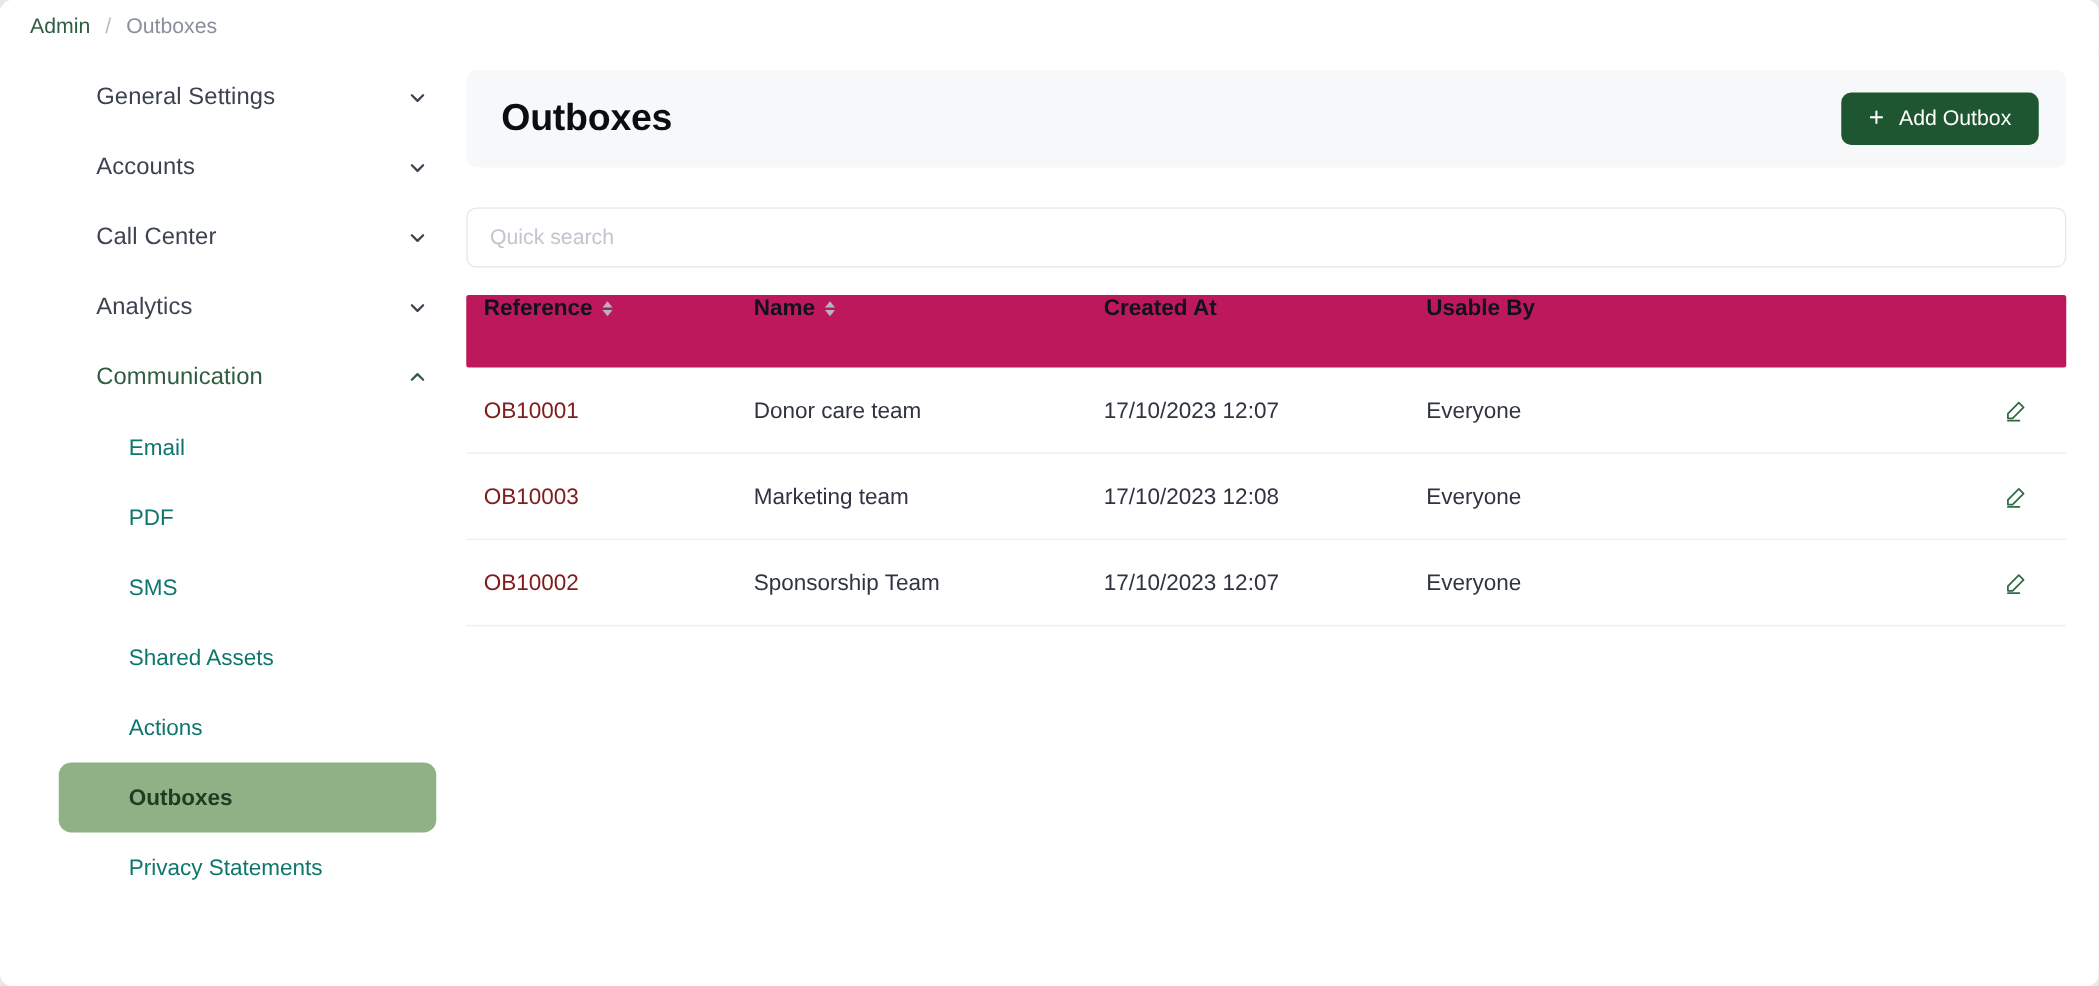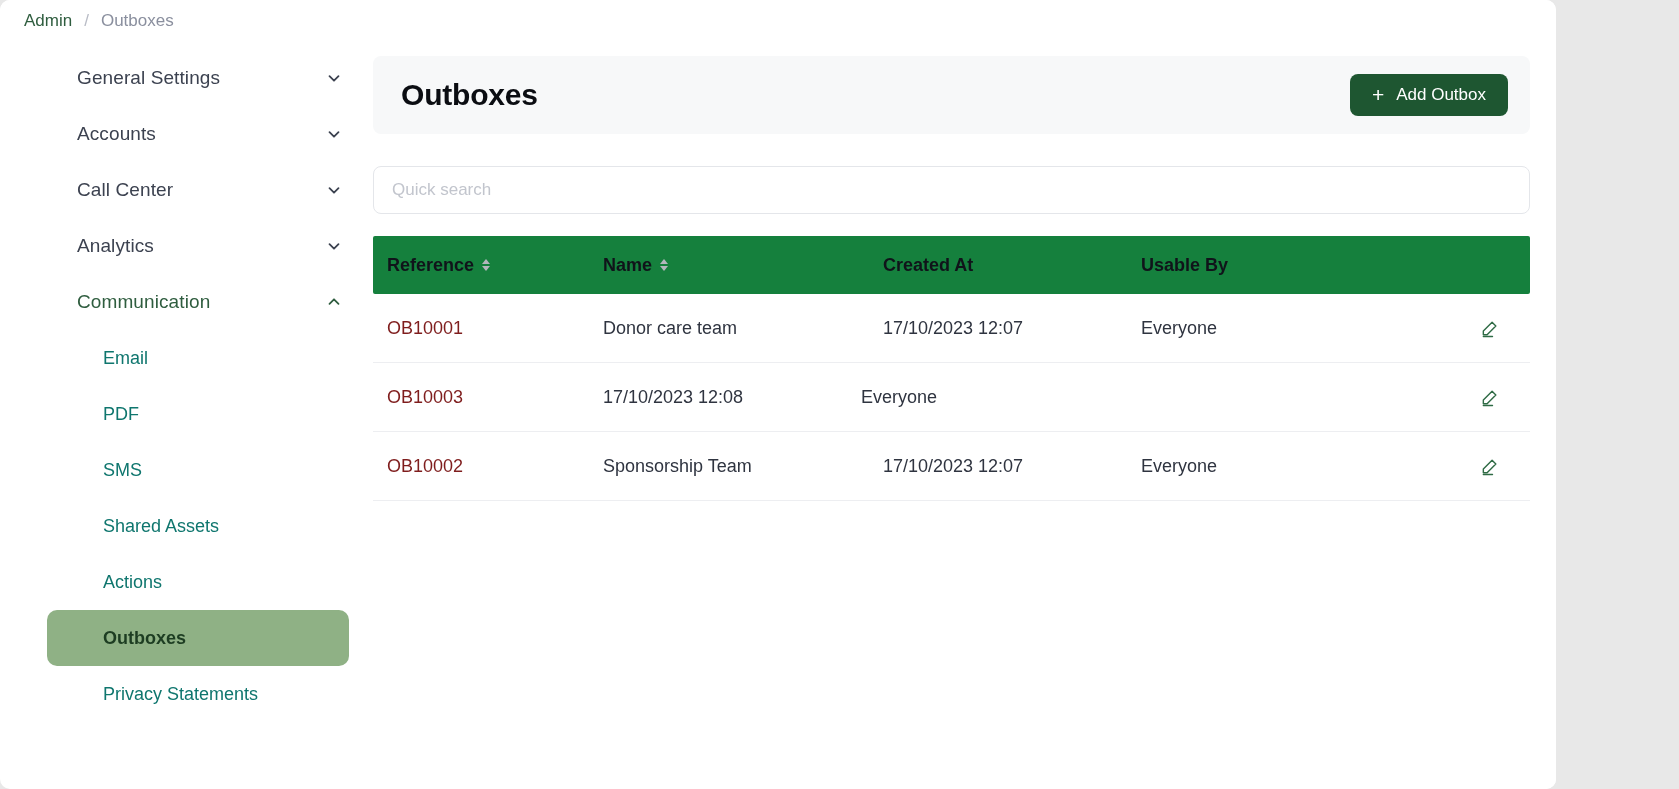--- a/index.html
+++ b/index.html
@@ -7,21 +7,21 @@
   html, body {
     width: 1679px;
     height: 789px;
     background: #e8e8e8;
     font-family: "Liberation Sans", sans-serif;
     overflow: hidden;
   }
 
   .app {
     position: relative;
-    width: 1556px;
+    width: 1679px;
     height: 789px;
     background: #ffffff;
     border-radius: 10px;
     overflow: hidden;
   }
 
   
   .breadcrumb {
     height: 42px;
     display: flex;
@@ -151,24 +151,24 @@
     font-family: "Liberation Sans", sans-serif;
     color: #3c4250;
     outline: none;
     background: #ffffff;
   }
   .search-input::placeholder { color: #c2c5cd; }
 
   
   .table { margin-top: 22px; width: 100%; }
   .thead {
-    background: #15803d;
+    background: #be185d;
     height: 58px;
     display: flex;
-    align-items: center;
+    align-items: flex-start;
     border-radius: 2px;
   }
   .th {
     font-size: 18px;
     font-weight: bold;
     color: #10131a;
     display: flex;
     align-items: center;
     gap: 8px;
   }
@@ -338,20 +338,21 @@
               <div class="col-usable">Everyone</div>
               <div class="col-act">
                 <button class="edit-btn"><svg width="20" height="20" viewBox="0 0 24 24" fill="none">
                     <path d="M4 15.5V20h4.5L19 9.5 14.5 5 4 15.5z" stroke="#2f6b45" stroke-width="1.7" stroke-linejoin="round"></path>
                     <path d="M4 22.2h11" stroke="#2f6b45" stroke-width="1.7" stroke-linecap="round"></path>
                   </svg></button>
               </div>
             </div>
             <div class="trow">
               <div class="col-ref cell-ref"><a>OB10003</a></div>
+              <div class="col-name">Marketing team</div>
               <div class="col-date">17/10/2023 12:08</div>
               <div class="col-usable">Everyone</div>
               <div class="col-act">
                 <button class="edit-btn"><svg width="20" height="20" viewBox="0 0 24 24" fill="none">
                     <path d="M4 15.5V20h4.5L19 9.5 14.5 5 4 15.5z" stroke="#2f6b45" stroke-width="1.7" stroke-linejoin="round"></path>
                     <path d="M4 22.2h11" stroke="#2f6b45" stroke-width="1.7" stroke-linecap="round"></path>
                   </svg></button>
               </div>
             </div>
             <div class="trow">

